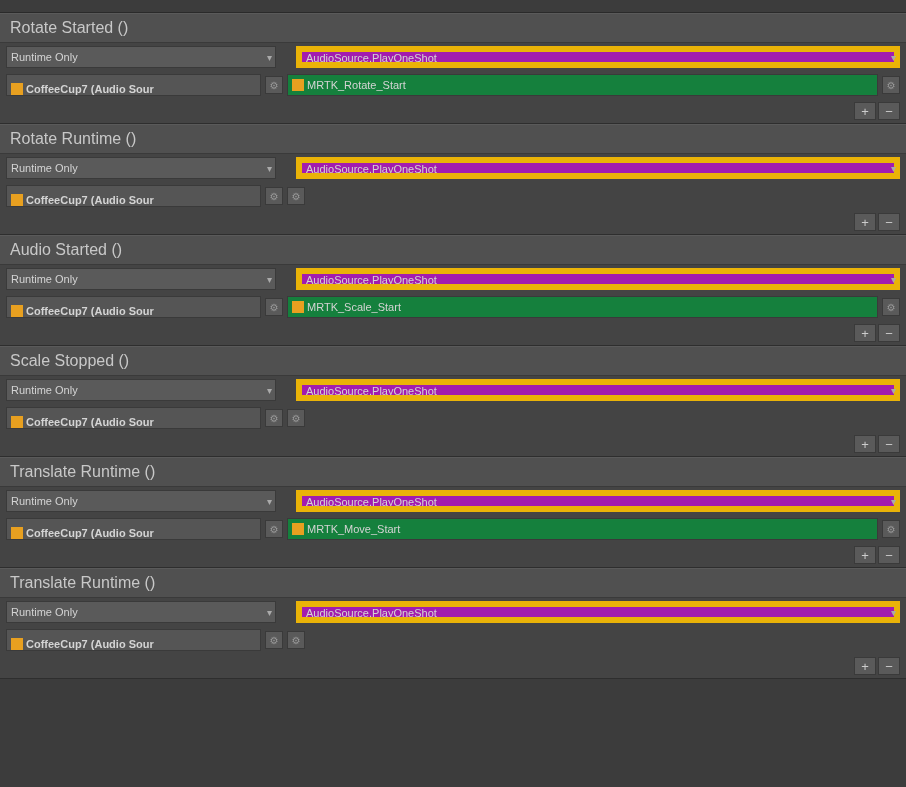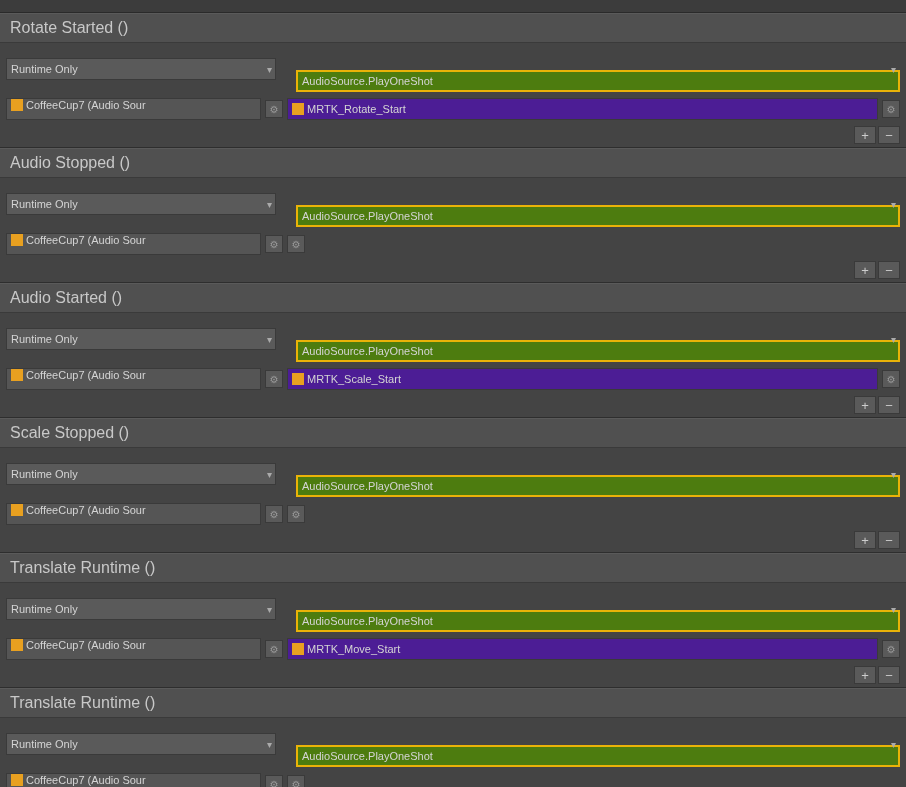--- a/index.html
+++ b/index.html
@@ -78,30 +78,29 @@
       font-size: 10px;
     }
 
     .select-wrapper-method {
       position: relative;
       flex: 1;
     }
 
     .select-wrapper-method select {
       width: 100%;
-      background: #4d7c0f;
-      border: 2px solid #eab308;
+      background: #a21caf;
+      border: 6px solid #eab308;
       color: #d4d4d4;
       height: 22px;
       font-size: 11px;
       padding: 0 4px;
       appearance: none;
       -webkit-appearance: none;
       cursor: pointer;
-      margin-top: 24px;
     }
 
     .select-wrapper-method::after {
       content: '▾';
       position: absolute;
       right: 4px;
       top: 50%;
       transform: translateY(-50%);
       color: #aaa;
       pointer-events: none;
@@ -110,42 +109,43 @@
 
     .object-row {
       display: flex;
       align-items: center;
       padding: 3px 6px;
       gap: 4px;
     }
 
     .object-field {
       display: flex;
-      align-items: flex-start;
+      align-items: flex-end;
       background: #555555;
       border: 1px solid #3a3a3a;
       height: 22px;
       flex: 0 0 255px;
       padding: 0 4px;
       gap: 3px;
       font-size: 11px;
+      font-weight: bold;
     }
 
     .object-icon {
       width: 12px;
       height: 12px;
       background: #e8a020;
       display: inline-block;
       flex-shrink: 0;
     }
 
     .function-field {
       display: flex;
       align-items: center;
-      background: #4c1d95;
+      background: #15803d;
       border: 1px solid #3a3a3a;
       height: 22px;
       flex: 1;
       padding: 0 4px;
       gap: 3px;
       font-size: 11px;
     }
 
     .function-icon {
       width: 12px;
@@ -217,21 +217,21 @@
             <span>MRTK_Rotate_Start</span>
           </div>
           <div class="settings-icon-btn">⚙</div>
         </div>
         <div class="add-remove-row">
           <div class="add-btn">+</div>
           <div class="remove-btn">−</div>
         </div>
       </div>
       <div class="event-group">
-        <div class="event-group-header">Audio Stopped ()</div>
+        <div class="event-group-header">Rotate Runtime ()</div>
         <div class="event-row">
           <div class="select-wrapper"><select><option>Runtime Only</option></select></div>
           <div class="select-wrapper-method"><select><option>AudioSource.PlayOneShot</option></select></div>
         </div>
         <div class="object-row">
           <div class="object-field">
             <span class="object-icon"></span>
             <span>CoffeeCup7 (Audio Sour</span>
           </div>
           <div class="settings-icon-btn">⚙</div>

